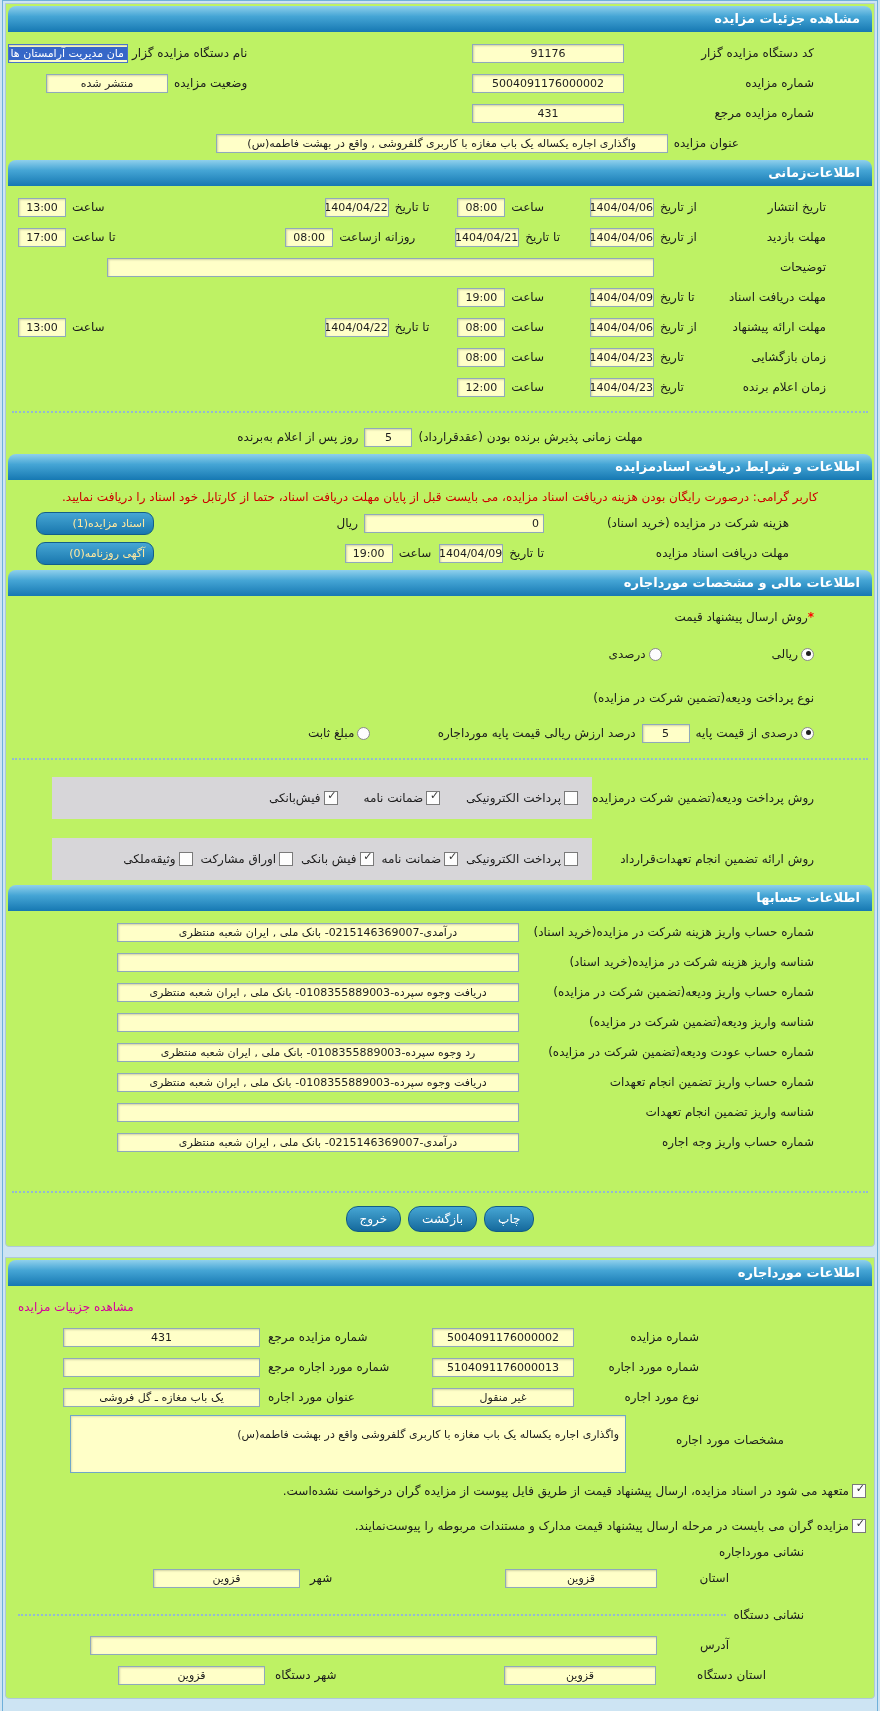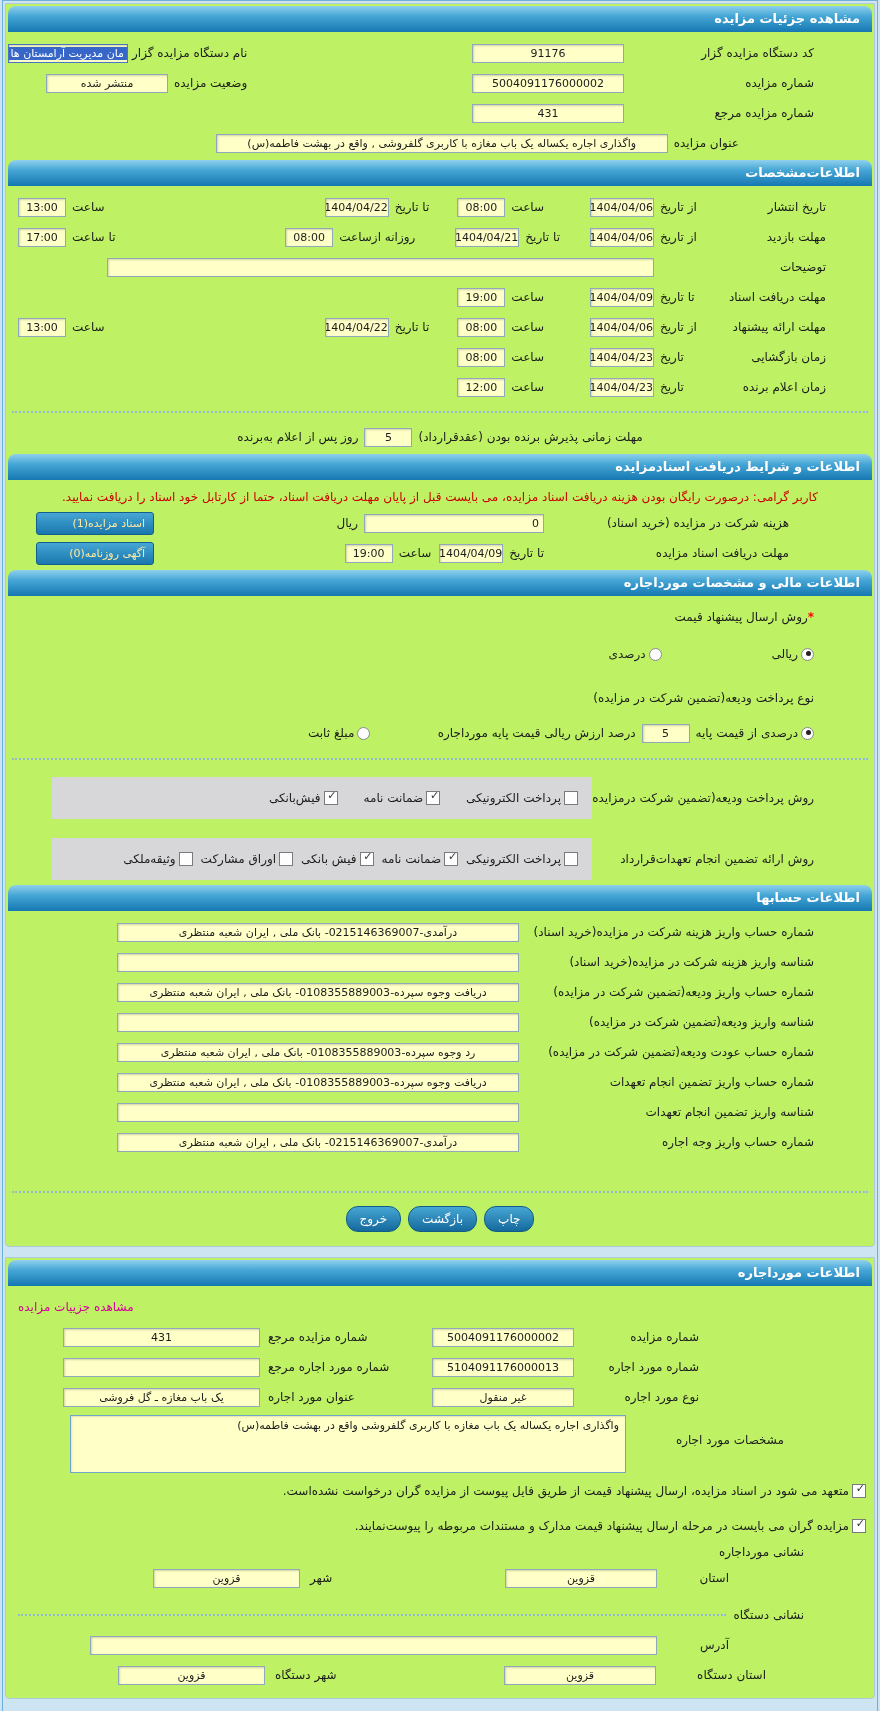--- a/index.html
+++ b/index.html
@@ -21,34 +21,34 @@
   .r{display:flex;align-items:center;padding:3px 60px 3px 12px;min-height:24px;}
   .lb{white-space:nowrap;}
   .tl{width:172px;display:flex;justify-content:space-between;align-items:center;flex-shrink:0;padding-left:6px;box-sizing:border-box;}
   .in{
     background:#ffffc8;border:1px solid #8fa9bb;height:17px;line-height:17px;
     display:inline-block;text-align:center;font-size:11px;box-sizing:content-box;
     box-shadow:inset 1px 1px 2px rgba(0,0,0,.18);overflow:hidden;white-space:nowrap;vertical-align:middle;
   }
   .in.rt{text-align:left;padding-left:4px;text-align:right;padding-right:4px;}
   .ta{
-    background:#ffffc8;border:1px solid #6fa7c8;font-size:11px;padding:3px 6px;
+    background:#ffffc8;border:1px solid #6fa7c8;font-size:11px;padding:12px 6px;
     text-align:right;box-shadow:inset 1px 1px 2px rgba(0,0,0,.12);box-sizing:border-box;
   }
   .d62{width:62px}.d46{width:46px}.d150{width:150px}.d120{width:120px}.d400{width:400px}
   .sp{display:inline-block;flex-shrink:0;}
   .dots{border-top:2px dotted #93b9d4;margin:9px 6px;}
   .pinL{margin-right:auto;display:flex;align-items:center;}
   .cb{width:12px;height:12px;border:1px solid #7a7a7a;background:#fdfdfd;display:inline-block;position:relative;flex-shrink:0;vertical-align:middle;margin-left:3px;}
   .cb.on::after{content:"\2713";position:absolute;top:-3px;right:0px;font-size:11px;font-weight:bold;color:#333;}
   .rd{width:11px;height:11px;border:1px solid #8a8a8a;border-radius:50%;background:#fdfdfd;display:inline-block;flex-shrink:0;vertical-align:middle;margin-left:3px;position:relative;}
   .rd.on::after{content:"";position:absolute;top:2px;right:2px;width:5px;height:5px;border-radius:50%;background:#222;}
   .sbtn{
     background:linear-gradient(180deg,#46a6d4,#1977ae);color:#ffe9a0;
-    border:1px solid #135e8a;border-radius:3px;padding:4px 8px;font-size:11px;
+    border:1px solid #135e8a;border-radius:9px;padding:4px 8px;font-size:11px;
     font-family:"DejaVu Sans",sans-serif;cursor:pointer;min-width:118px;
   }
   .nbtn{
     background:linear-gradient(180deg,#46a6d4,#15699c);color:#fff;
     border:1px solid #115c87;border-radius:12px;padding:5px 13px;font-size:12px;
     font-family:"DejaVu Sans",sans-serif;cursor:pointer;
   }
   .btnrow{display:flex;justify-content:center;gap:7px;padding:4px 0 6px;}
   .warn{color:#cc0000;font-size:12px;padding:4px 18px;text-align:center;}
   .stripe{background:#d7d6d9;display:flex;align-items:center;gap:26px;padding:14px 14px;width:540px;box-sizing:border-box;}
@@ -86,21 +86,21 @@
     </div>
     <div class="r">
       <span class="lb" style="width:190px">شماره مزایده مرجع</span>
       <span class="in d150">431</span>
     </div>
     <div class="r" style="padding-right:135px">
       <span class="lb" style="margin-left:6px">عنوان مزایده</span>
       <span class="in" style="width:450px">واگذاری اجاره یکساله یک باب مغازه با کاربری گلفروشی , واقع در بهشت فاطمه(س)</span>
     </div>
 
-    <div class="hd">اطلاعات‌مشخصات</div>
+    <div class="hd">اطلاعات‌زمانی</div>
 
     <div class="r" style="padding-right:48px">
       <span class="tl">
         <span class="lb">تاریخ انتشار</span>
         <span class="lb">از تاریخ</span>
       </span>
       <span class="in d62">1404/04/06</span>
       <span class="sp" style="width:46px"></span>
       <span class="lb" style="margin-left:6px">ساعت</span>
       <span class="in d46">08:00</span>

